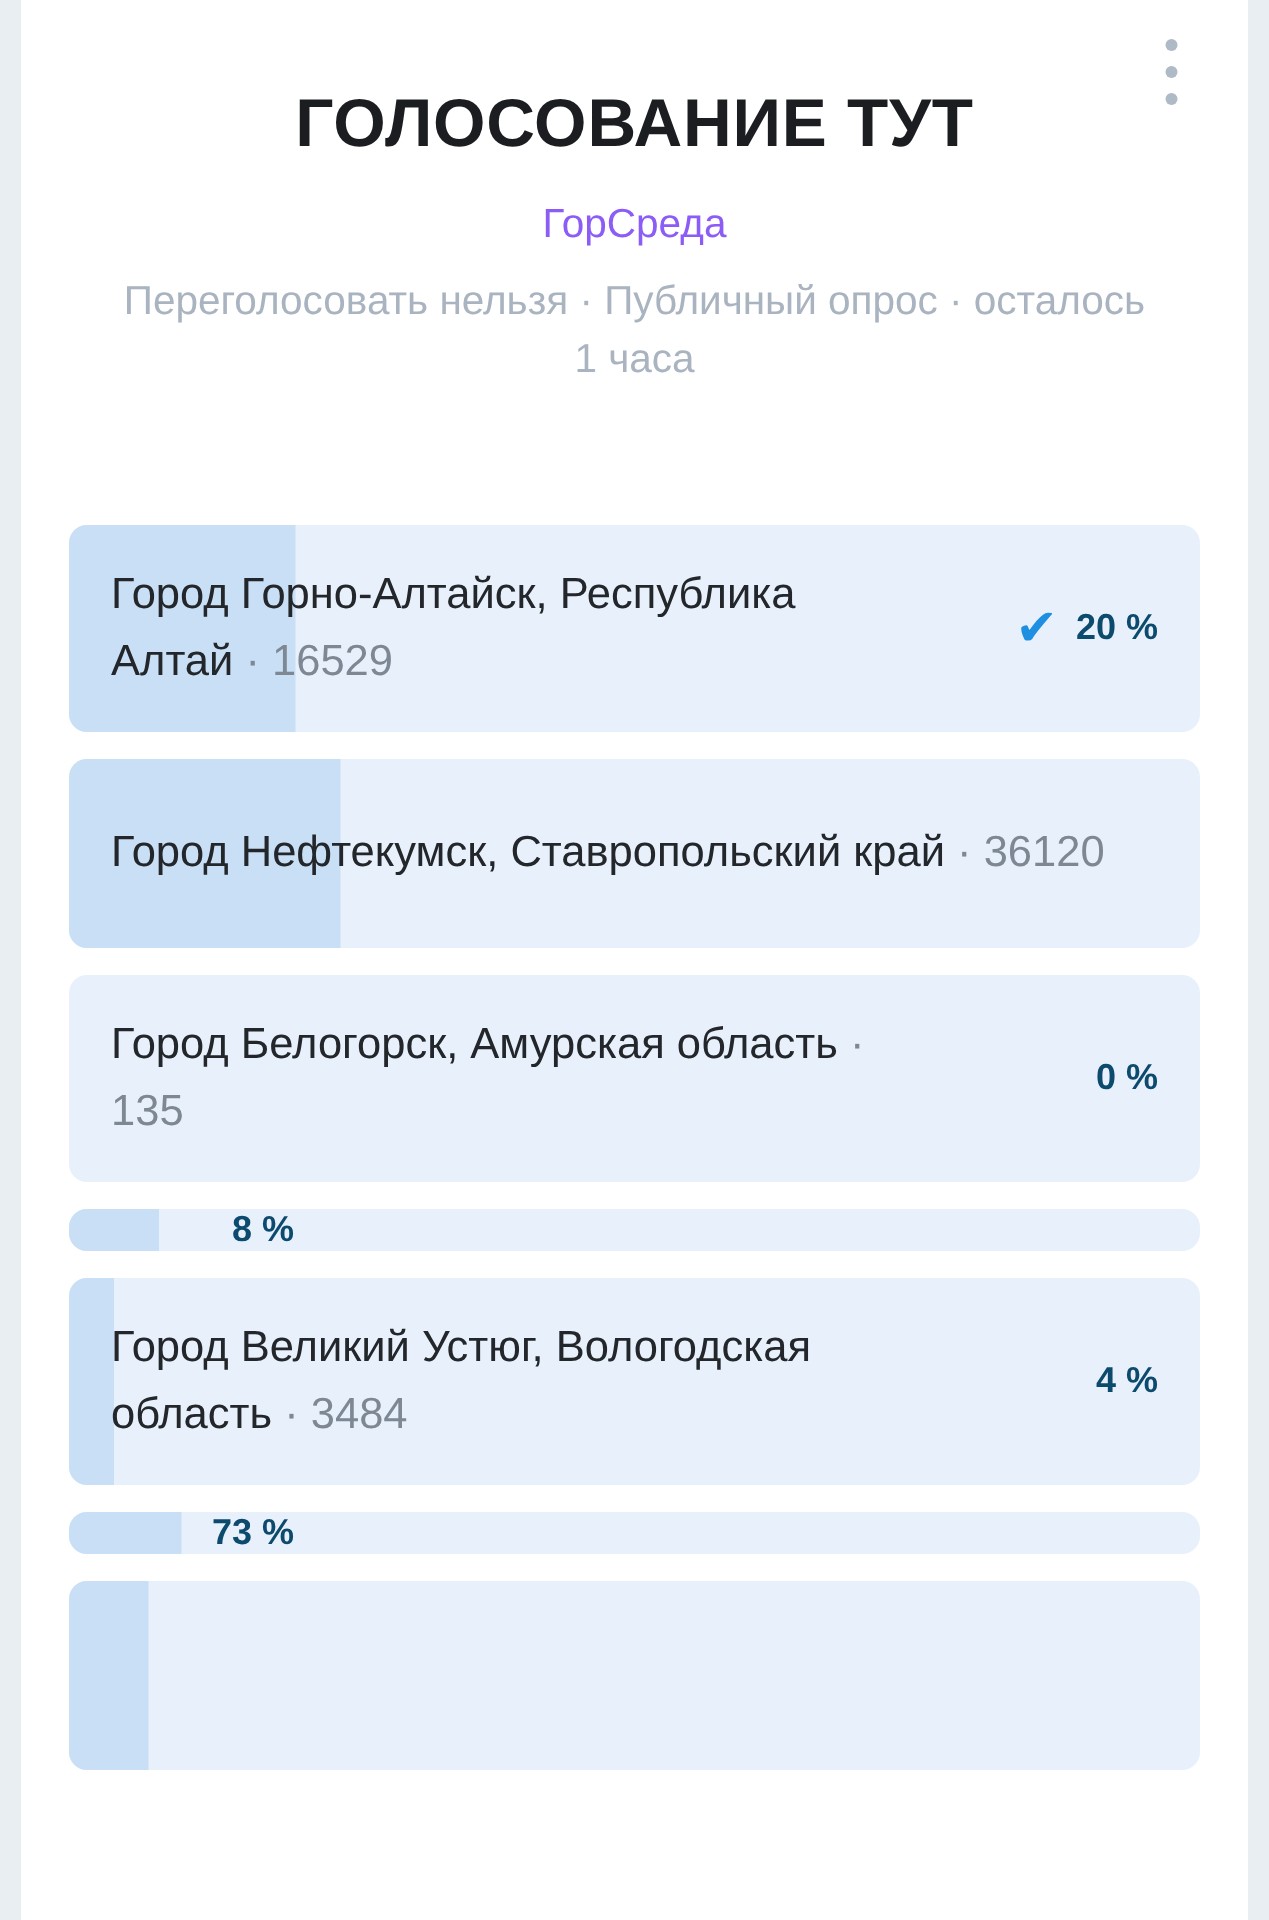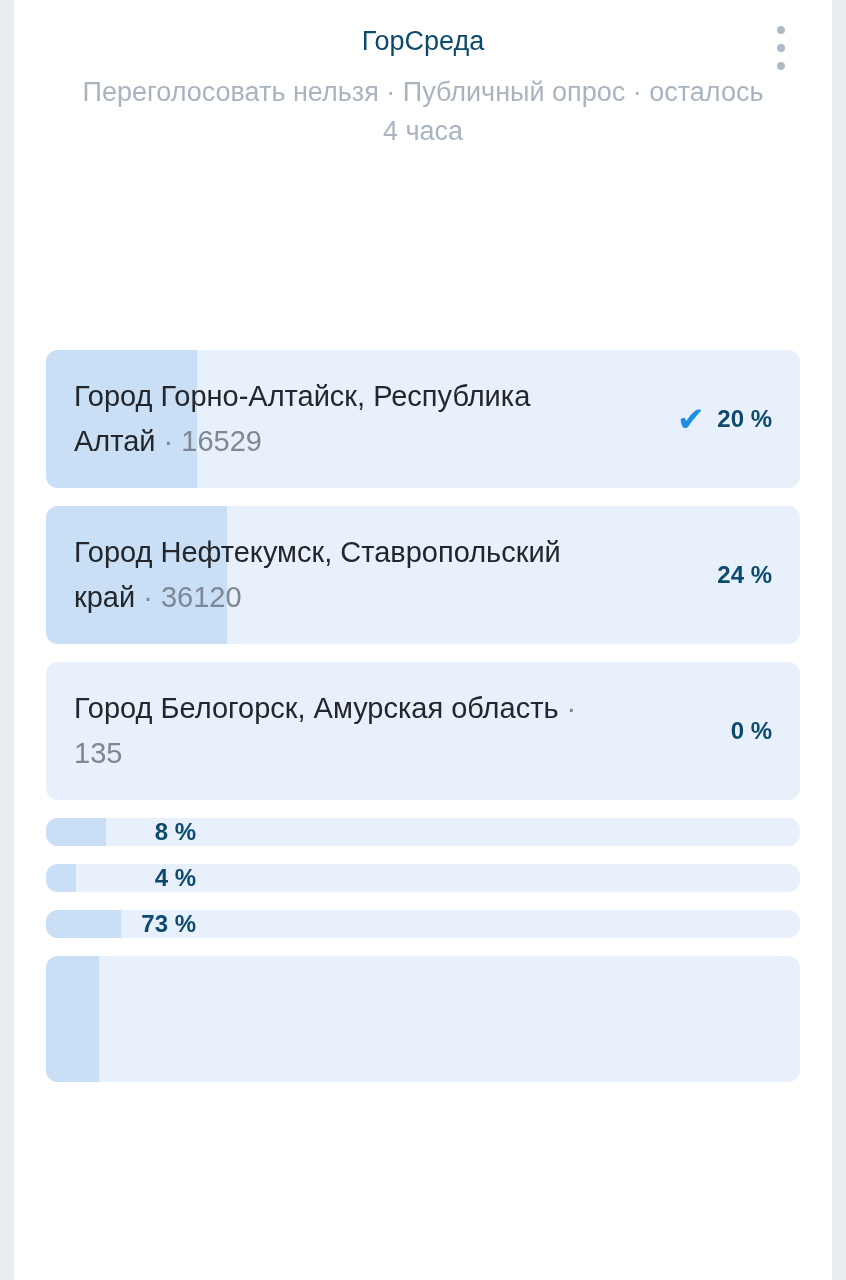--- a/index.html
+++ b/index.html
@@ -56,21 +56,21 @@
     font-size: 45px;
     font-weight: bold;
     letter-spacing: 0.5px;
     color: #1b1d20;
   }
   .subtitle {
     margin: 0;
     padding-top: 26px;
     text-align: center;
     font-size: 27px;
-    color: #0c4a6e;
+    color: #8b5cf6;
   }
   .meta {
     margin: 0 auto;
     padding-top: 16px;
     width: 700px;
     text-align: center;
     font-size: 27px;
     line-height: 1.44;
     color: #a9b4c0;
   }
@@ -144,60 +144,61 @@
 
 <div class="screen">
   <div class="card">
 
     <div class="menu-dots">
       <span></span>
       <span></span>
       <span></span>
     </div>
 
+    <h1 class="title">ГОЛОСОВАНИЕ ТУТ</h1>
     <div class="subtitle">ГорСреда</div>
-    <div class="meta">Переголосовать нельзя · Публичный опрос · осталось 4 часа</div>
+    <div class="meta">Переголосовать нельзя · Публичный опрос · осталось 1 часа</div>
 
     <div class="options" id="options">
         <div class="option">
           <div class="fill" style="width: 20%;"></div>
           <div class="option-body">
             <div class="option-text">Город Горно-Алтайск, Республика Алтай<span class="count"> · </span><span class="count">16529</span></div>
           </div>
           <div class="option-right">
             <span class="check">✔</span>
             <span class="pct">20 %</span>
           </div>
         </div>
         <div class="option">
           <div class="fill" style="width: 24%;"></div>
           <div class="option-body">
             <div class="option-text">Город Нефтекумск, Ставропольский край<span class="count"> · </span><span class="count">36120</span></div>
           </div>
-          <div class="option-right">
-            <span class="pct">24 %</span>
-          </div>
         </div>
         <div class="option">
           <div class="fill" style="width: 0%;"></div>
           <div class="option-body">
             <div class="option-text">Город Белогорск, Амурская область<span class="count"> · </span><span class="count">135</span></div>
           </div>
           <div class="option-right">
             <span class="pct">0 %</span>
           </div>
         </div>
         <div class="option">
           <div class="fill" style="width: 8%;"></div>
           <div class="option-right">
             <span class="pct">8 %</span>
           </div>
         </div>
         <div class="option">
           <div class="fill" style="width: 4%;"></div>
+          <div class="option-body">
+            <div class="option-text">Город Великий Устюг, Вологодская область<span class="count"> · </span><span class="count">3484</span></div>
+          </div>
           <div class="option-right">
             <span class="pct">4 %</span>
           </div>
         </div>
         <div class="option">
           <div class="fill" style="width: 10%;"></div>
           <div class="option-right">
             <span class="pct">73 %</span>
           </div>
         </div>

